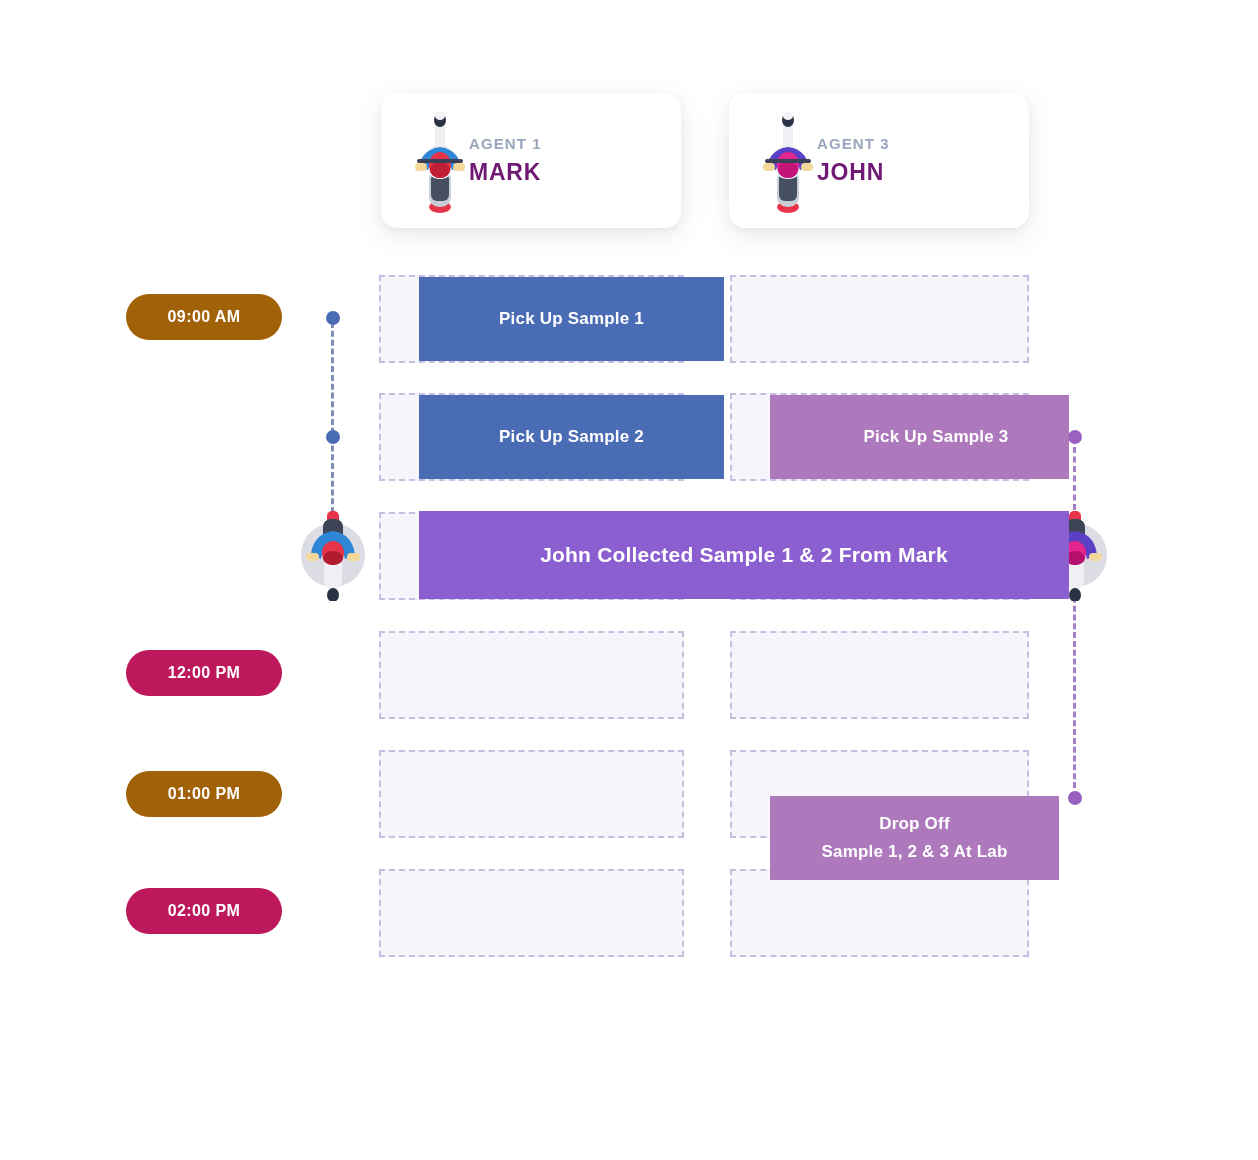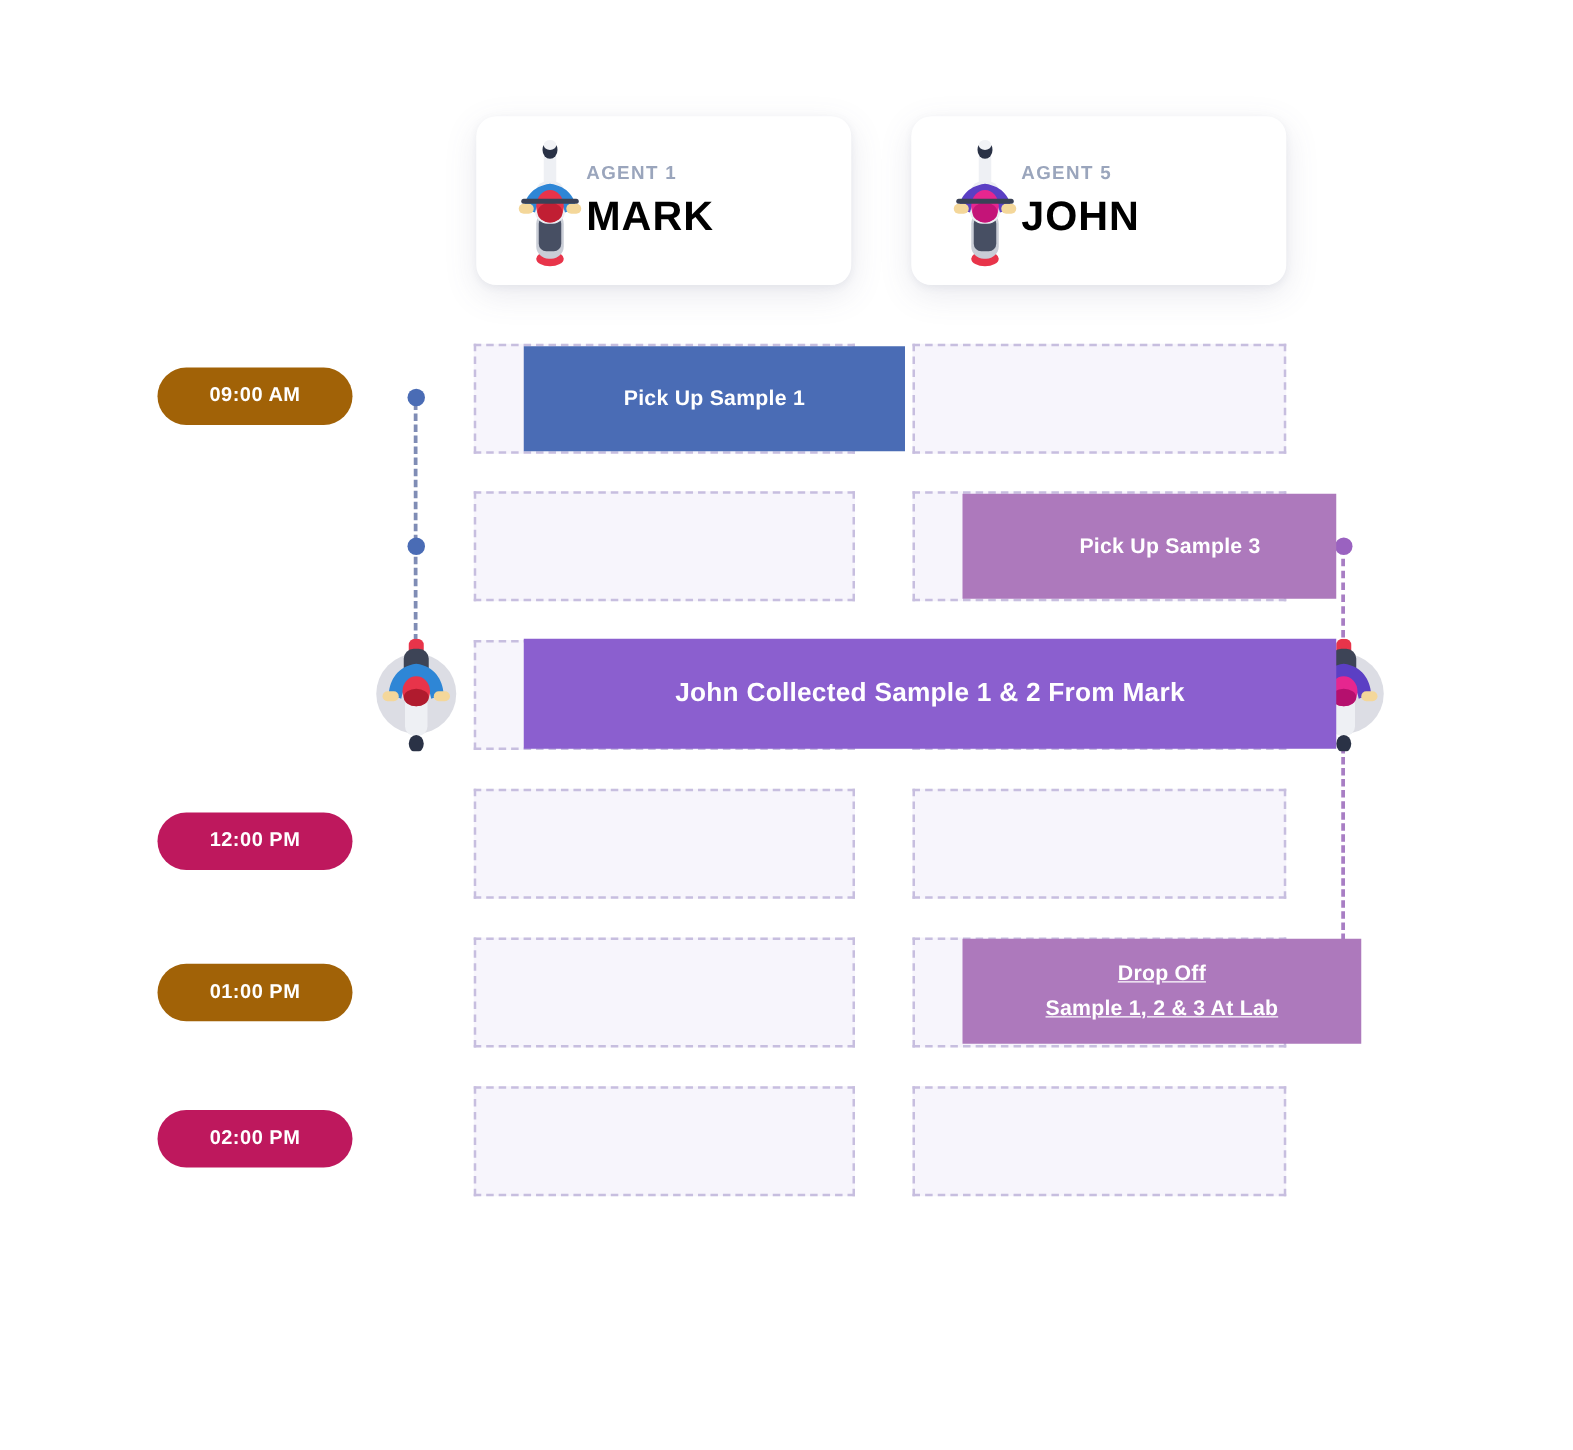--- a/index.html
+++ b/index.html
@@ -36,24 +36,24 @@
 
   .agent-text { }
   .agent-role {
     font-size: 15px;
     font-weight: bold;
     letter-spacing: 1.1px;
     color: #9aa5bc;
     margin-bottom: 7px;
   }
   .agent-name {
-    font-size: 33px;
+    font-size: 23px;
     font-weight: bold;
     letter-spacing: 0.8px;
-    color: #000000;
+    color: #701a75;
   }
 
   
   .time-pill {
     position: absolute;
     left: 126px;
     width: 156px;
     height: 46px;
     border-radius: 23px;
     display: flex;
@@ -159,21 +159,21 @@
         <rect x="17" y="38" width="24" height="34" rx="10" fill="#eceef3"></rect>
         <path d="M29 40 C14 42 9 52 8 60 L17 63 C19 55 23 50 29 49 C35 50 39 55 41 63 L50 60 C49 52 44 42 29 40 Z" fill="#5b3fc4"></path>
         <ellipse cx="29" cy="58" rx="11" ry="13" fill="#e6268f"></ellipse>
         <ellipse cx="29" cy="63" rx="10" ry="8" fill="#c41478"></ellipse>
         <rect x="4" y="56" width="12" height="8" rx="4" fill="#f4d79a"></rect>
         <rect x="42" y="56" width="12" height="8" rx="4" fill="#f4d79a"></rect>
         <rect x="6" y="52" width="46" height="4" rx="2" fill="#3a4156"></rect>
       </svg>
     </div>
     <div class="agent-text">
-      <div class="agent-role">AGENT 5</div>
+      <div class="agent-role">AGENT 3</div>
       <div class="agent-name">JOHN</div>
     </div>
   </div>
 
   <div class="time-pill active" style="top:294px">09:00 AM</div>
   <div class="time-pill inactive" style="top:650px">12:00 PM</div>
   <div class="time-pill active" style="top:771px">01:00 PM</div>
   <div class="time-pill inactive" style="top:888px">02:00 PM</div>
 
   <div class="rail" style="left:331px; top:322px; height:200px;"></div>
@@ -230,23 +230,24 @@
   <div class="grid-cell" style="left:730px; top:631px; width:299px; height:88px;"></div>
 
   <div class="grid-cell" style="left:379px; top:750px; width:305px; height:88px;"></div>
   <div class="grid-cell" style="left:730px; top:750px; width:299px; height:88px;"></div>
 
   <div class="grid-cell" style="left:379px; top:869px; width:305px; height:88px;"></div>
   <div class="grid-cell" style="left:730px; top:869px; width:299px; height:88px;"></div>
 
   <div class="task blue" style="left:379px; top:277px; width:305px; height:84px;">Pick Up Sample 1</div>
 
+  <div class="task blue" style="left:379px; top:395px; width:305px; height:84px;">Pick Up Sample 2</div>
 
   <div class="task orchid" style="left:730px; top:395px; width:299px; height:84px;padding-left:43px;">Pick Up Sample 3</div>
 
   <div class="task violet" style="left:379px; top:511px; width:650px; height:88px; font-size:21px;">John Collected Sample 1 &amp; 2 From Mark</div>
 
-  <div class="task orchid" style="left:730px; top:751px; width:319px; height:84px; flex-direction:column;text-decoration:underline;">
+  <div class="task orchid" style="left:730px; top:796px; width:289px; height:84px; flex-direction:column;">
     <span>Drop Off</span>
     <span>Sample 1, 2 &amp; 3 At Lab</span>
   </div>
 
 </div>
 
 </body></html>

